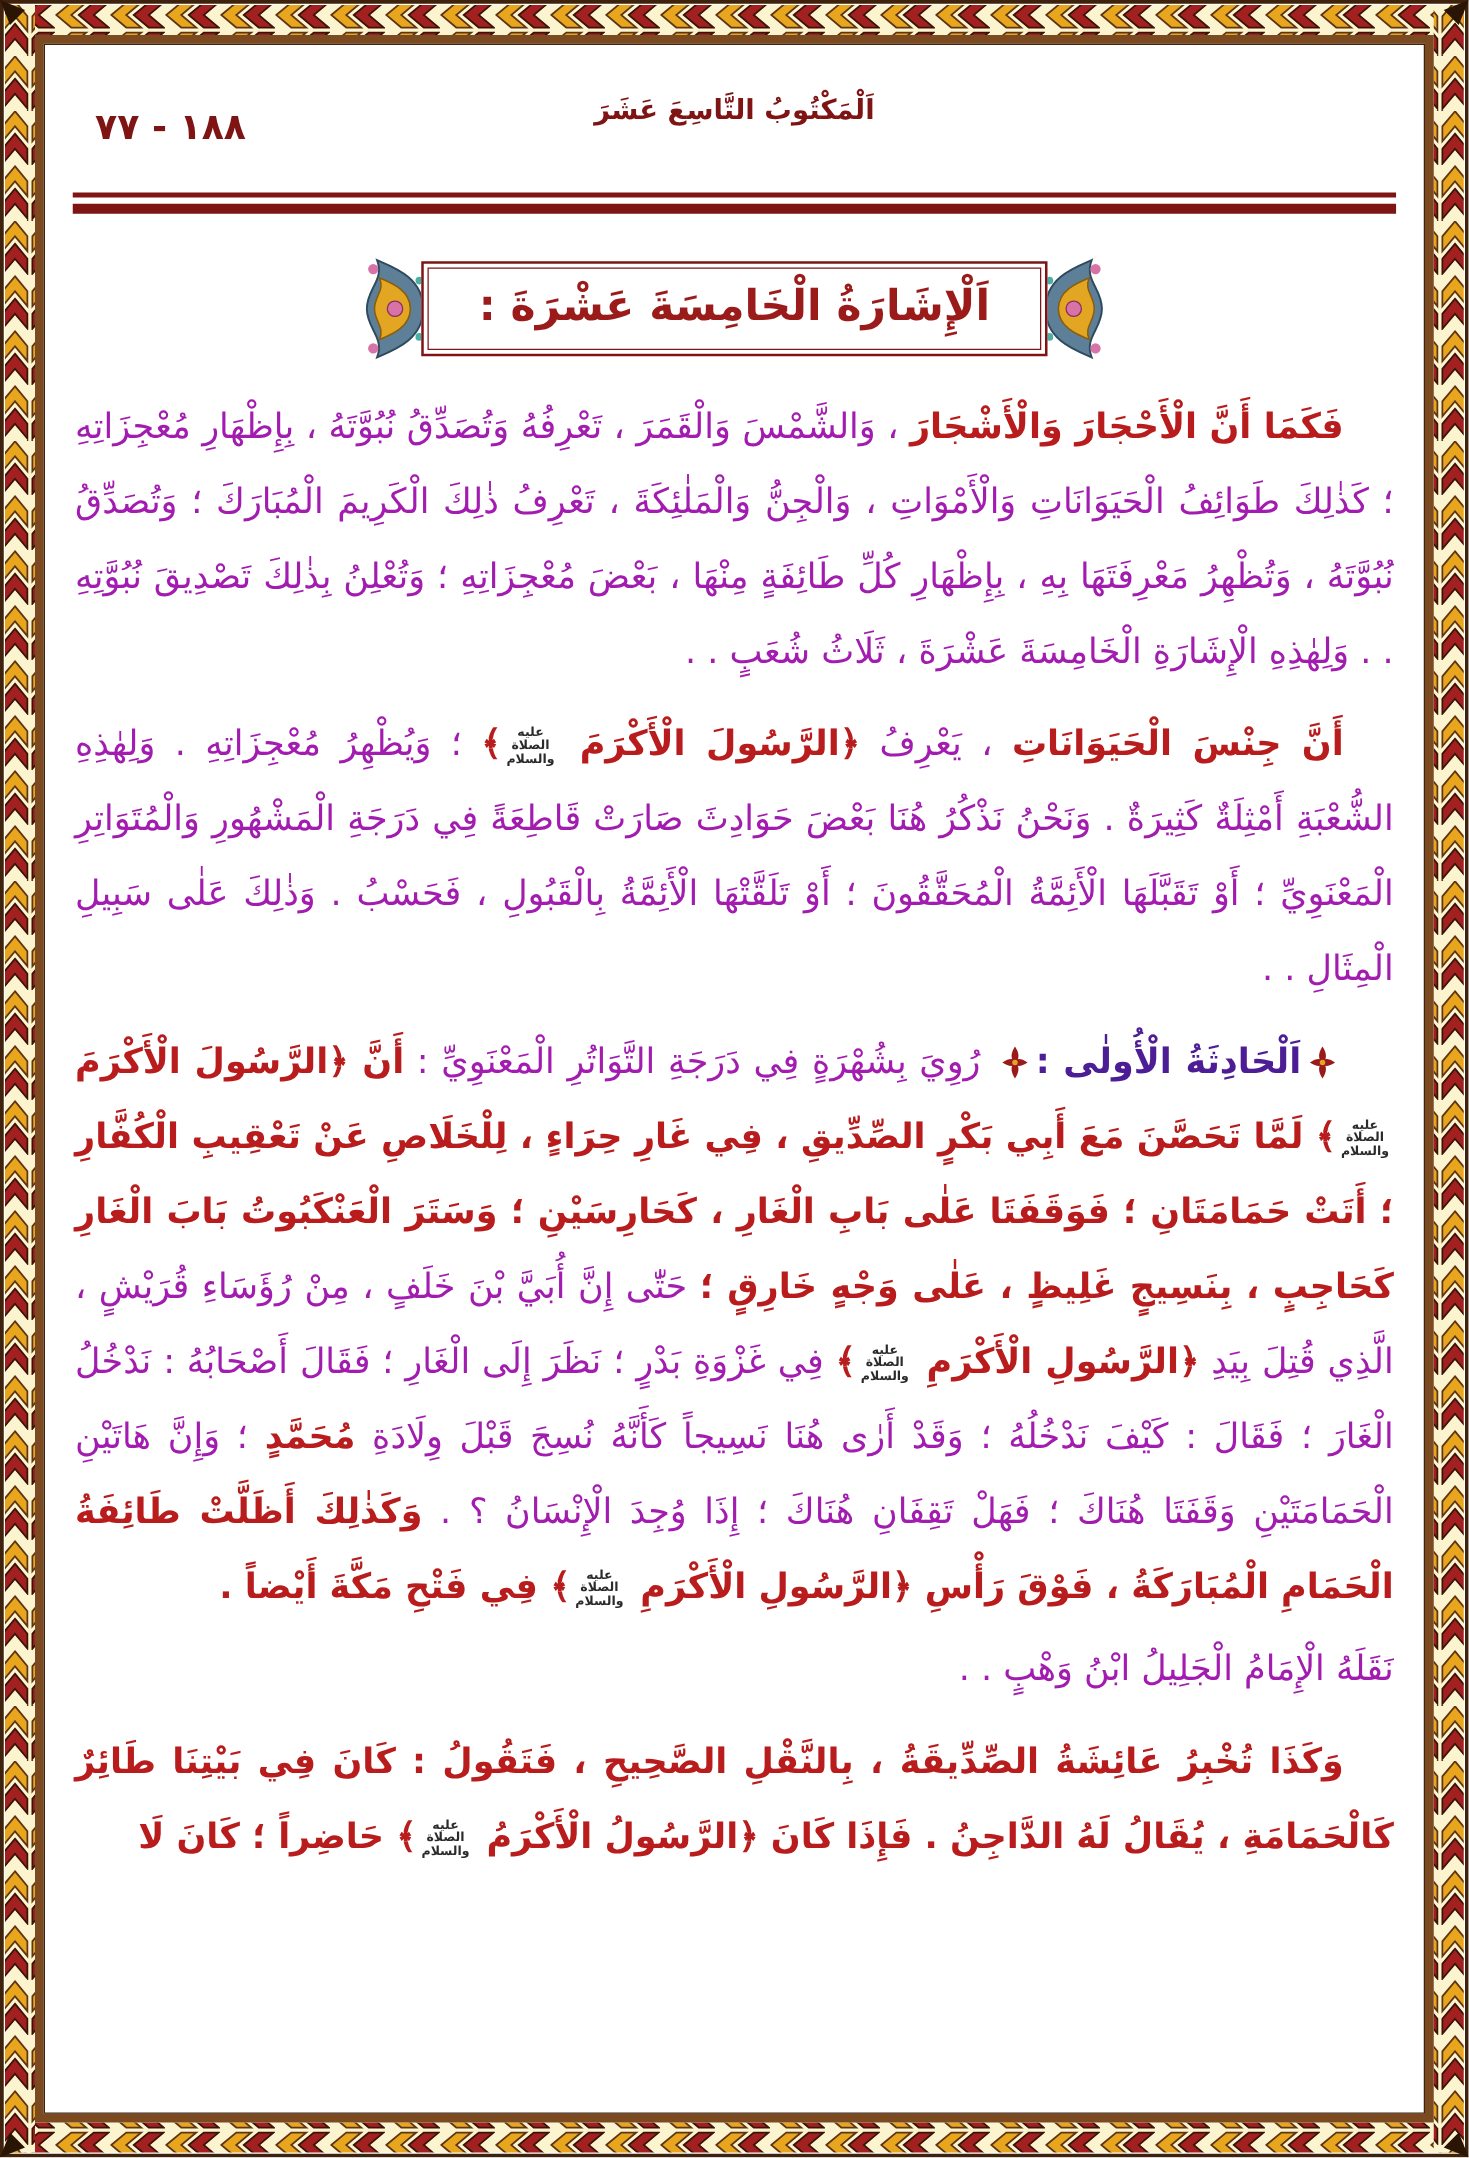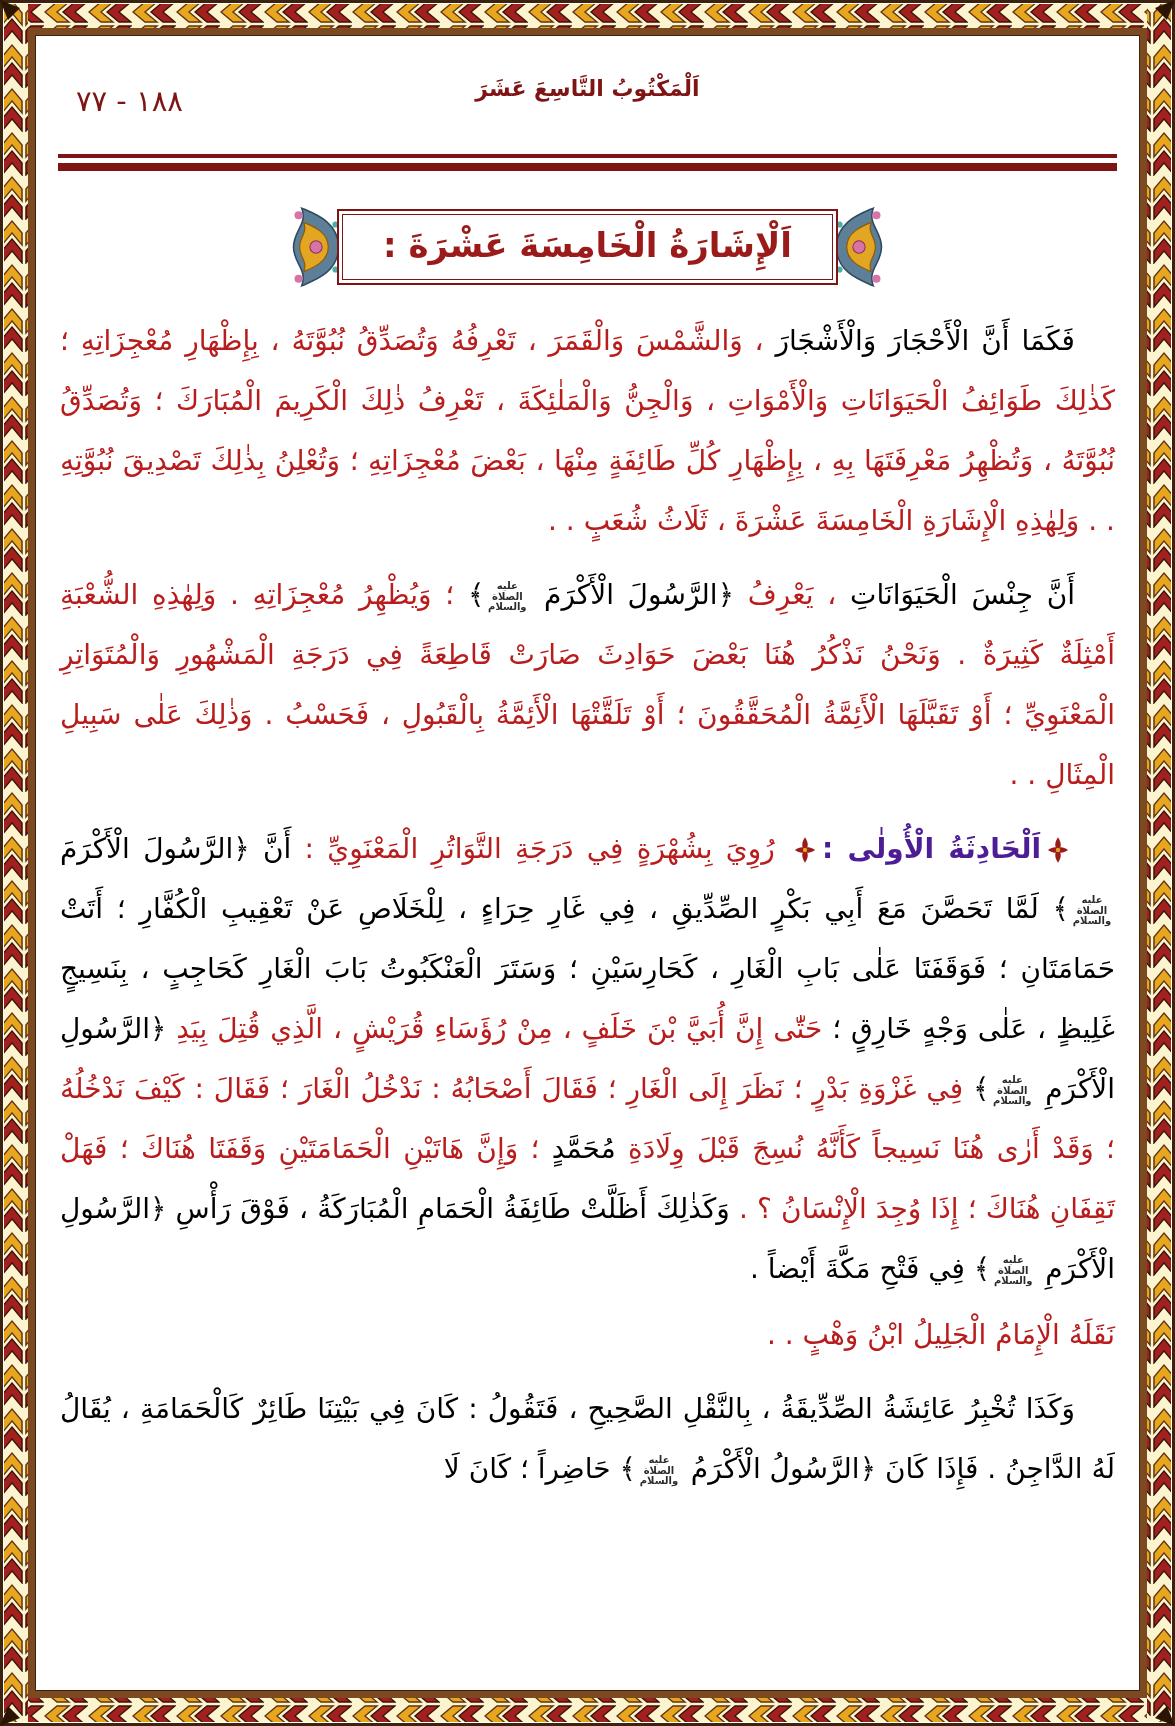--- a/index.html
+++ b/index.html
@@ -10,21 +10,21 @@
   }
   .frame-svg{position:absolute;inset:0;pointer-events:none;}
   .content{
     position:absolute;top:40px;left:58px;right:58px;bottom:40px;
     direction:rtl;overflow:hidden;
   }
   
   .hdr{position:relative;height:72px;margin-top:28px;}
   .page-num{
     position:absolute;left:18px;top:16px;
-    font-size:29px;font-weight:normal;color:#7E1414;white-space:nowrap;
+    font-size:29px;font-weight:bold;color:#7E1414;white-space:nowrap;
   }
   .page-title{
     position:absolute;left:0;right:0;top:8px;text-align:center;
     font-size:22px;font-weight:bold;color:#7E1414;
   }
   .rule-thin{height:4px;background:#7E1414;margin-top:14px;}
   .rule-thick{height:8px;background:#7E1414;margin-top:5px;}
 
   
   .cart1{margin:26px auto 0;display:flex;align-items:center;justify-content:center;width:760px;}
@@ -38,22 +38,22 @@
   }
   .orn{flex:0 0 auto;}
   .mirror{transform:scaleX(-1);}
 
   
   .para{
     font-size:28px;line-height:60px;color:#141414;
     text-align:justify;margin:14px 2px 0;
   }
   .indent{text-indent:40px;}
-  .red{color:#000000;font-weight:normal;}
-  .blk{color:#b91c1c;}
+  .red{color:#b91c1c;font-weight:bold;}
+  .blk{color:#a21caf;}
   .hadith-head{color:#4c1d95;font-weight:bold;}
   .emblem{
     display:inline-block;width:46px;font-size:10px;line-height:1.05;
     text-align:center;color:#2b2b2b;font-weight:bold;vertical-align:middle;
     transform:translateY(1px);white-space:normal;text-indent:0;
   }
   
   .cart2{margin:22px auto 0;width:620px;text-align:center;}
   .cart2-line{height:3px;background:#8B1A1A;margin:0 auto;}
   .cart2-line.top{width:330px;margin-bottom:-16px;}

